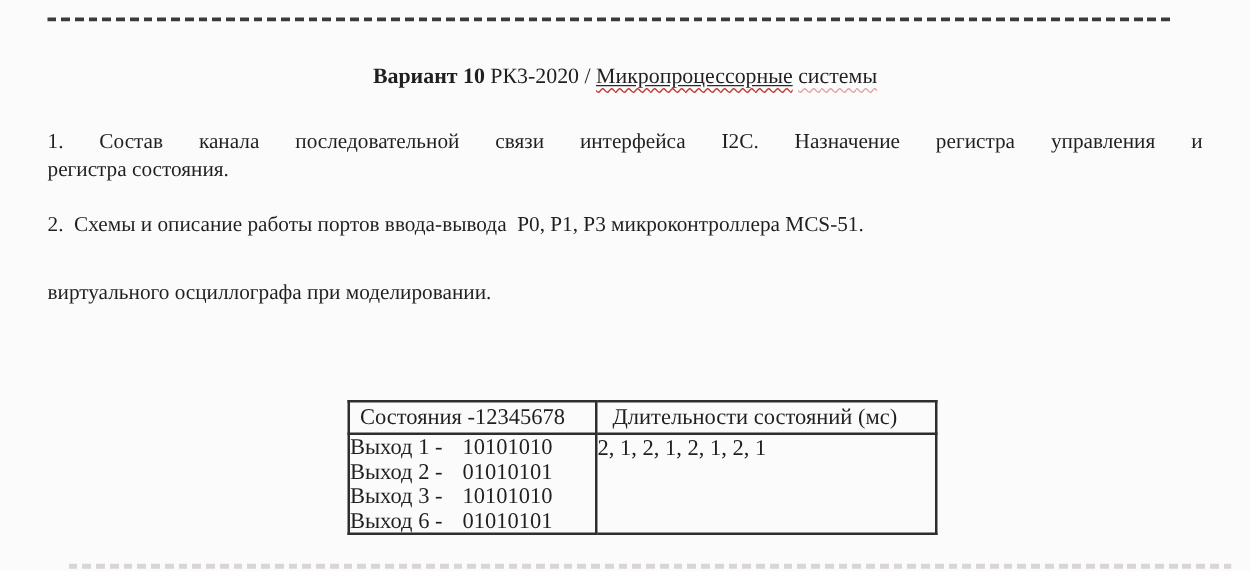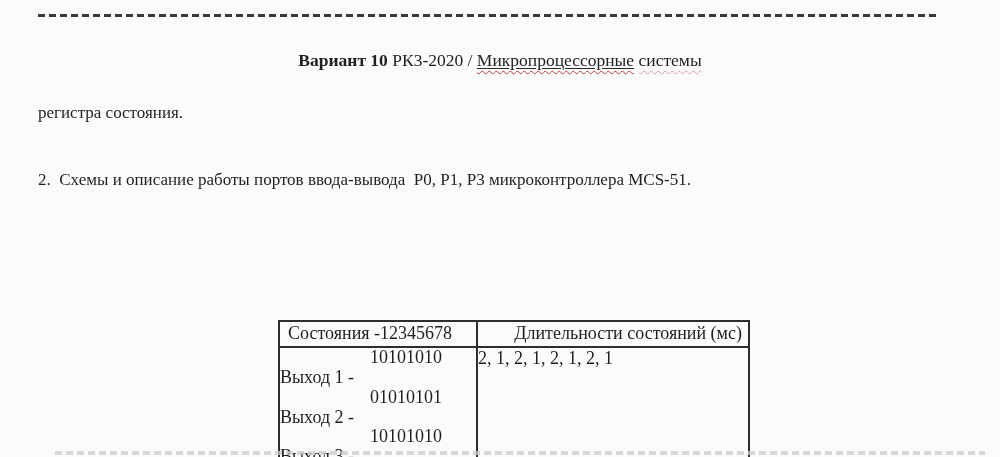--- a/index.html
+++ b/index.html
@@ -60,42 +60,44 @@
     font-size: 18px;
   }
   .task-table td {
     border: 2px solid #2e2e2e;
     padding: 0;
     vertical-align: top;
   }
   .task-table .col1 { width: 182px; }
   .task-table .col2 { width: 252px; }
   .task-table .hdr { height: 21px; padding: 1px 6px 2px 8px; white-space: pre; }
-  .task-table .hdr2 { padding-left: 12px; text-align: right; }
+  .task-table .hdr2 { padding-left: 12px; }
   .states-cell { padding: 2px 4px 3px 8px; }
   .state-line { display: flex; line-height: 19.5px; white-space: pre; }
-  .state-label { width: 90px; flex: 0 0 90px; margin-top: 20px; }
+  .state-label { width: 90px; flex: 0 0 90px; }
   .durations-cell { padding: 22px 4px 0 12px; white-space: pre; margin-top: 42px; }
 </style>
 </head>
 <body>
 
 <div class="top-divider"></div>
 
 <div class="doc-title"><span class="bold">Вариант 10</span><span> РК3-2020 / </span><span class="u-solid"><span class="u-wavy">Микропроцессорные</span></span><span> </span><span class="u-wavy-faint">системы</span></div>
 
 <div class="question q1">
+  <div class="line just">1. Состав канала последовательной связи интерфейса I2C. Назначение регистра управления и</div>
   <div class="line left">регистра состояния.</div>
 </div>
 
 <div class="question q2">
   <div class="line left">2.  Схемы и описание работы портов ввода-вывода  P0, P1, P3 микроконтроллера MCS-51.</div>
 </div>
 
 <div class="question q3">
+  <div class="line left">виртуального осциллографа при моделировании.</div>
 </div>
 
 <table class="task-table">
   <tbody>
       <tr>
     <td class="col1 hdr">Состояния -12345678</td>
     <td class="col2 hdr hdr2">Длительности состояний (мс)</td>
   </tr>
   <tr>
     <td class="col1 states-cell">

